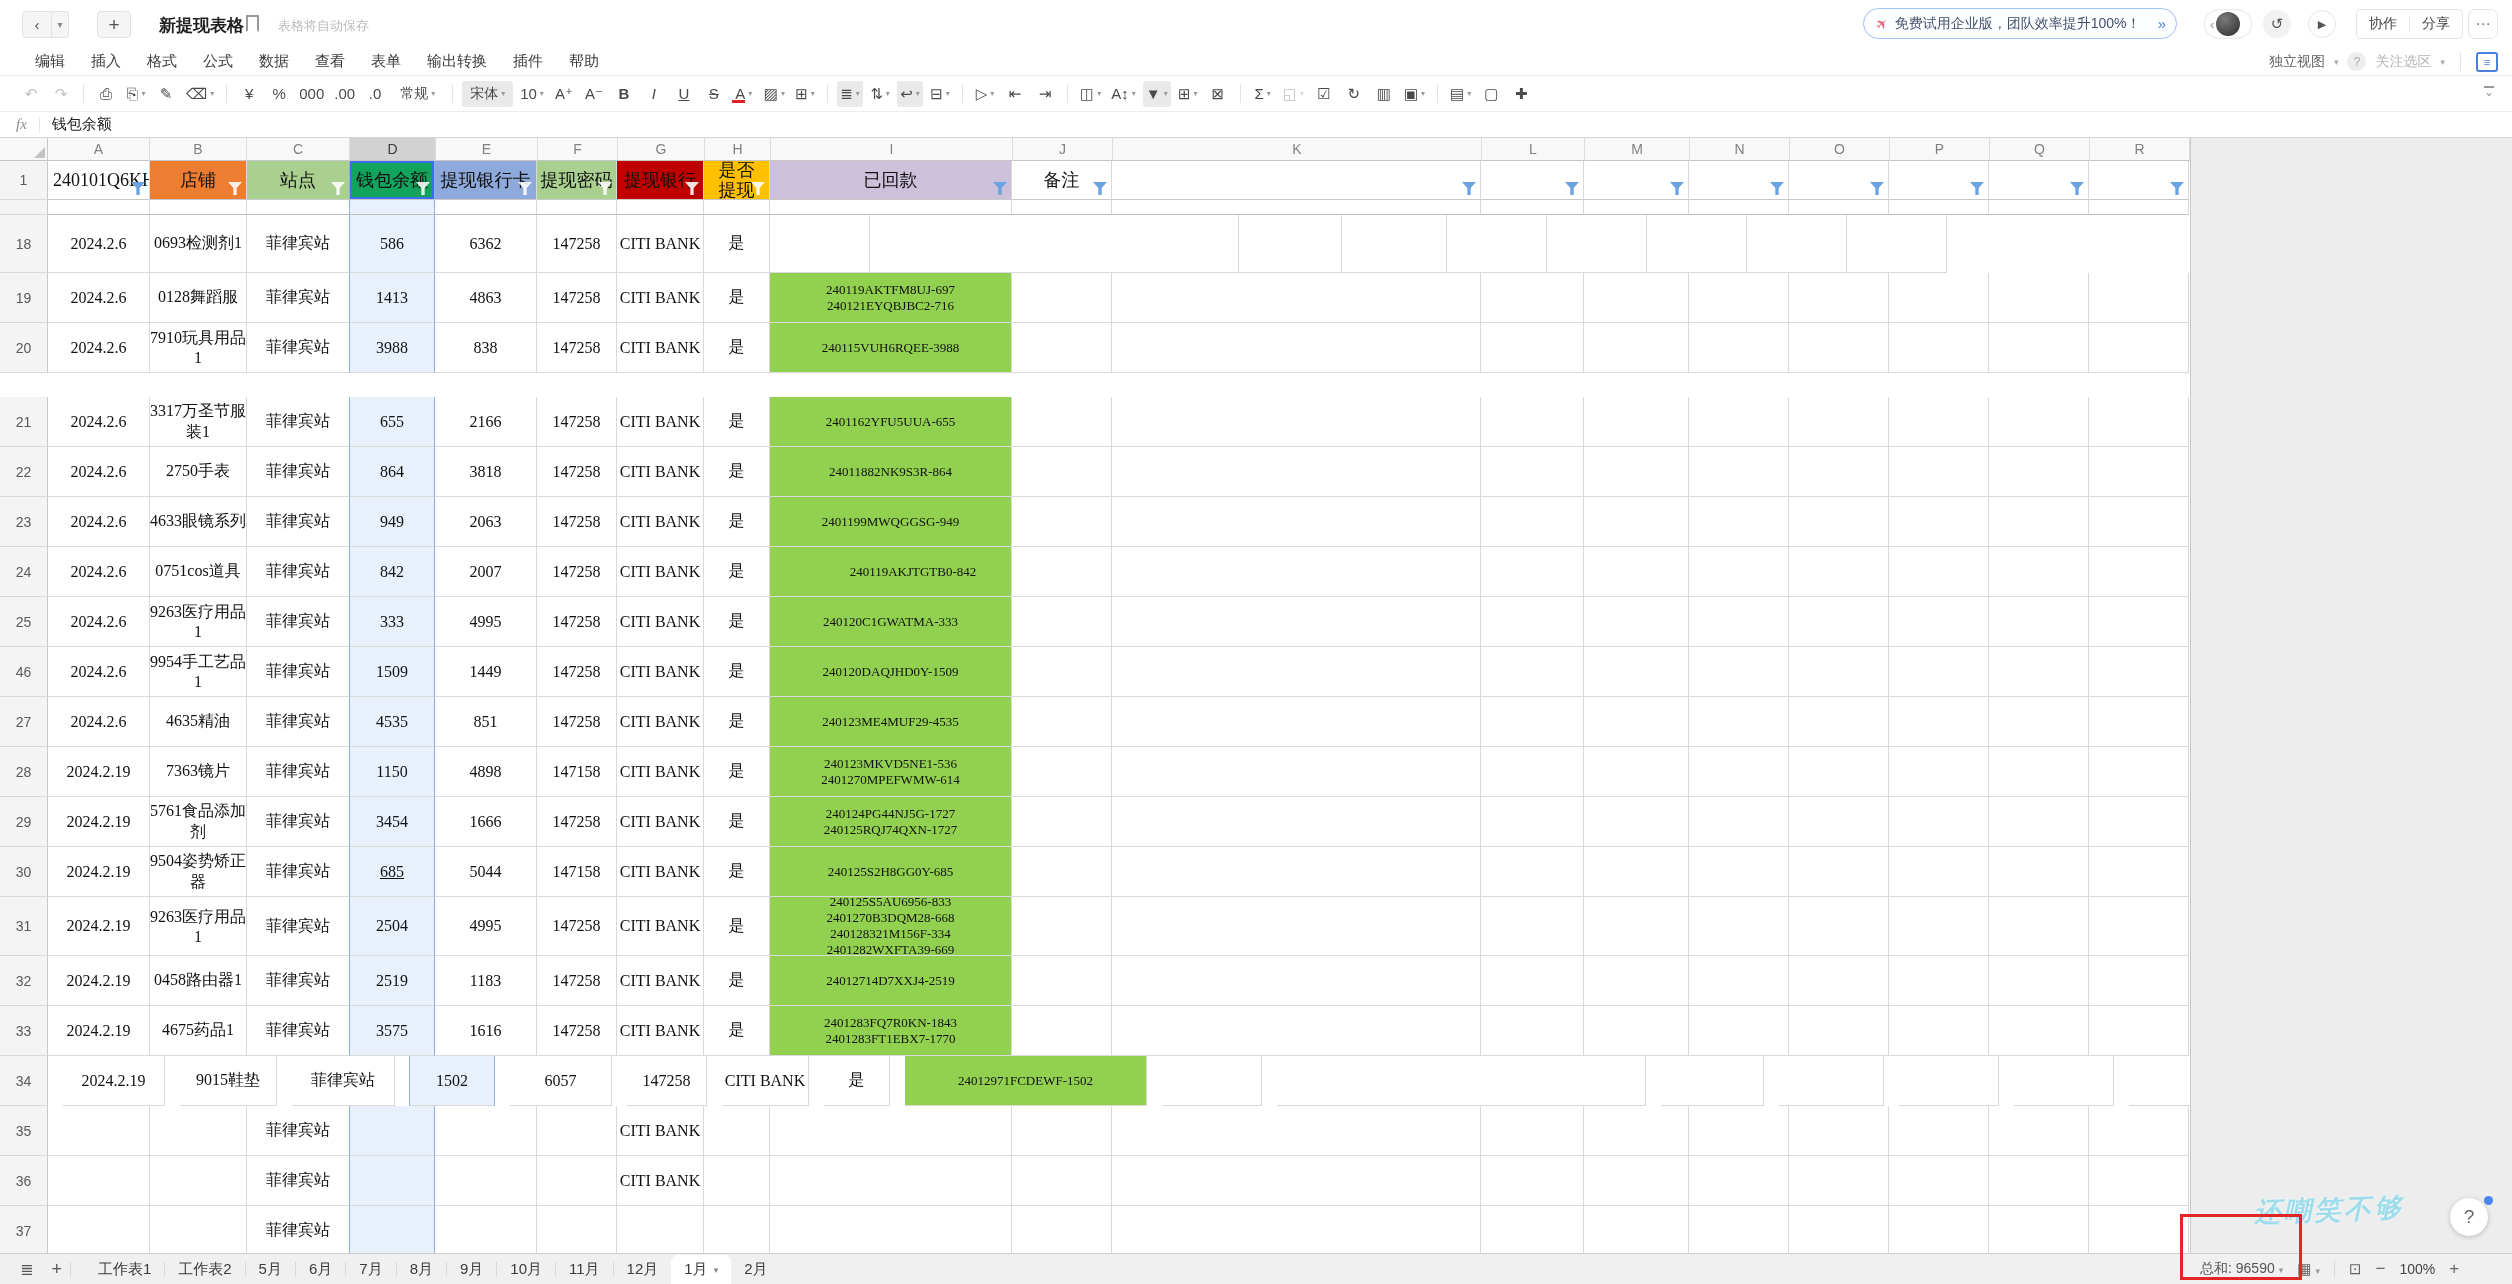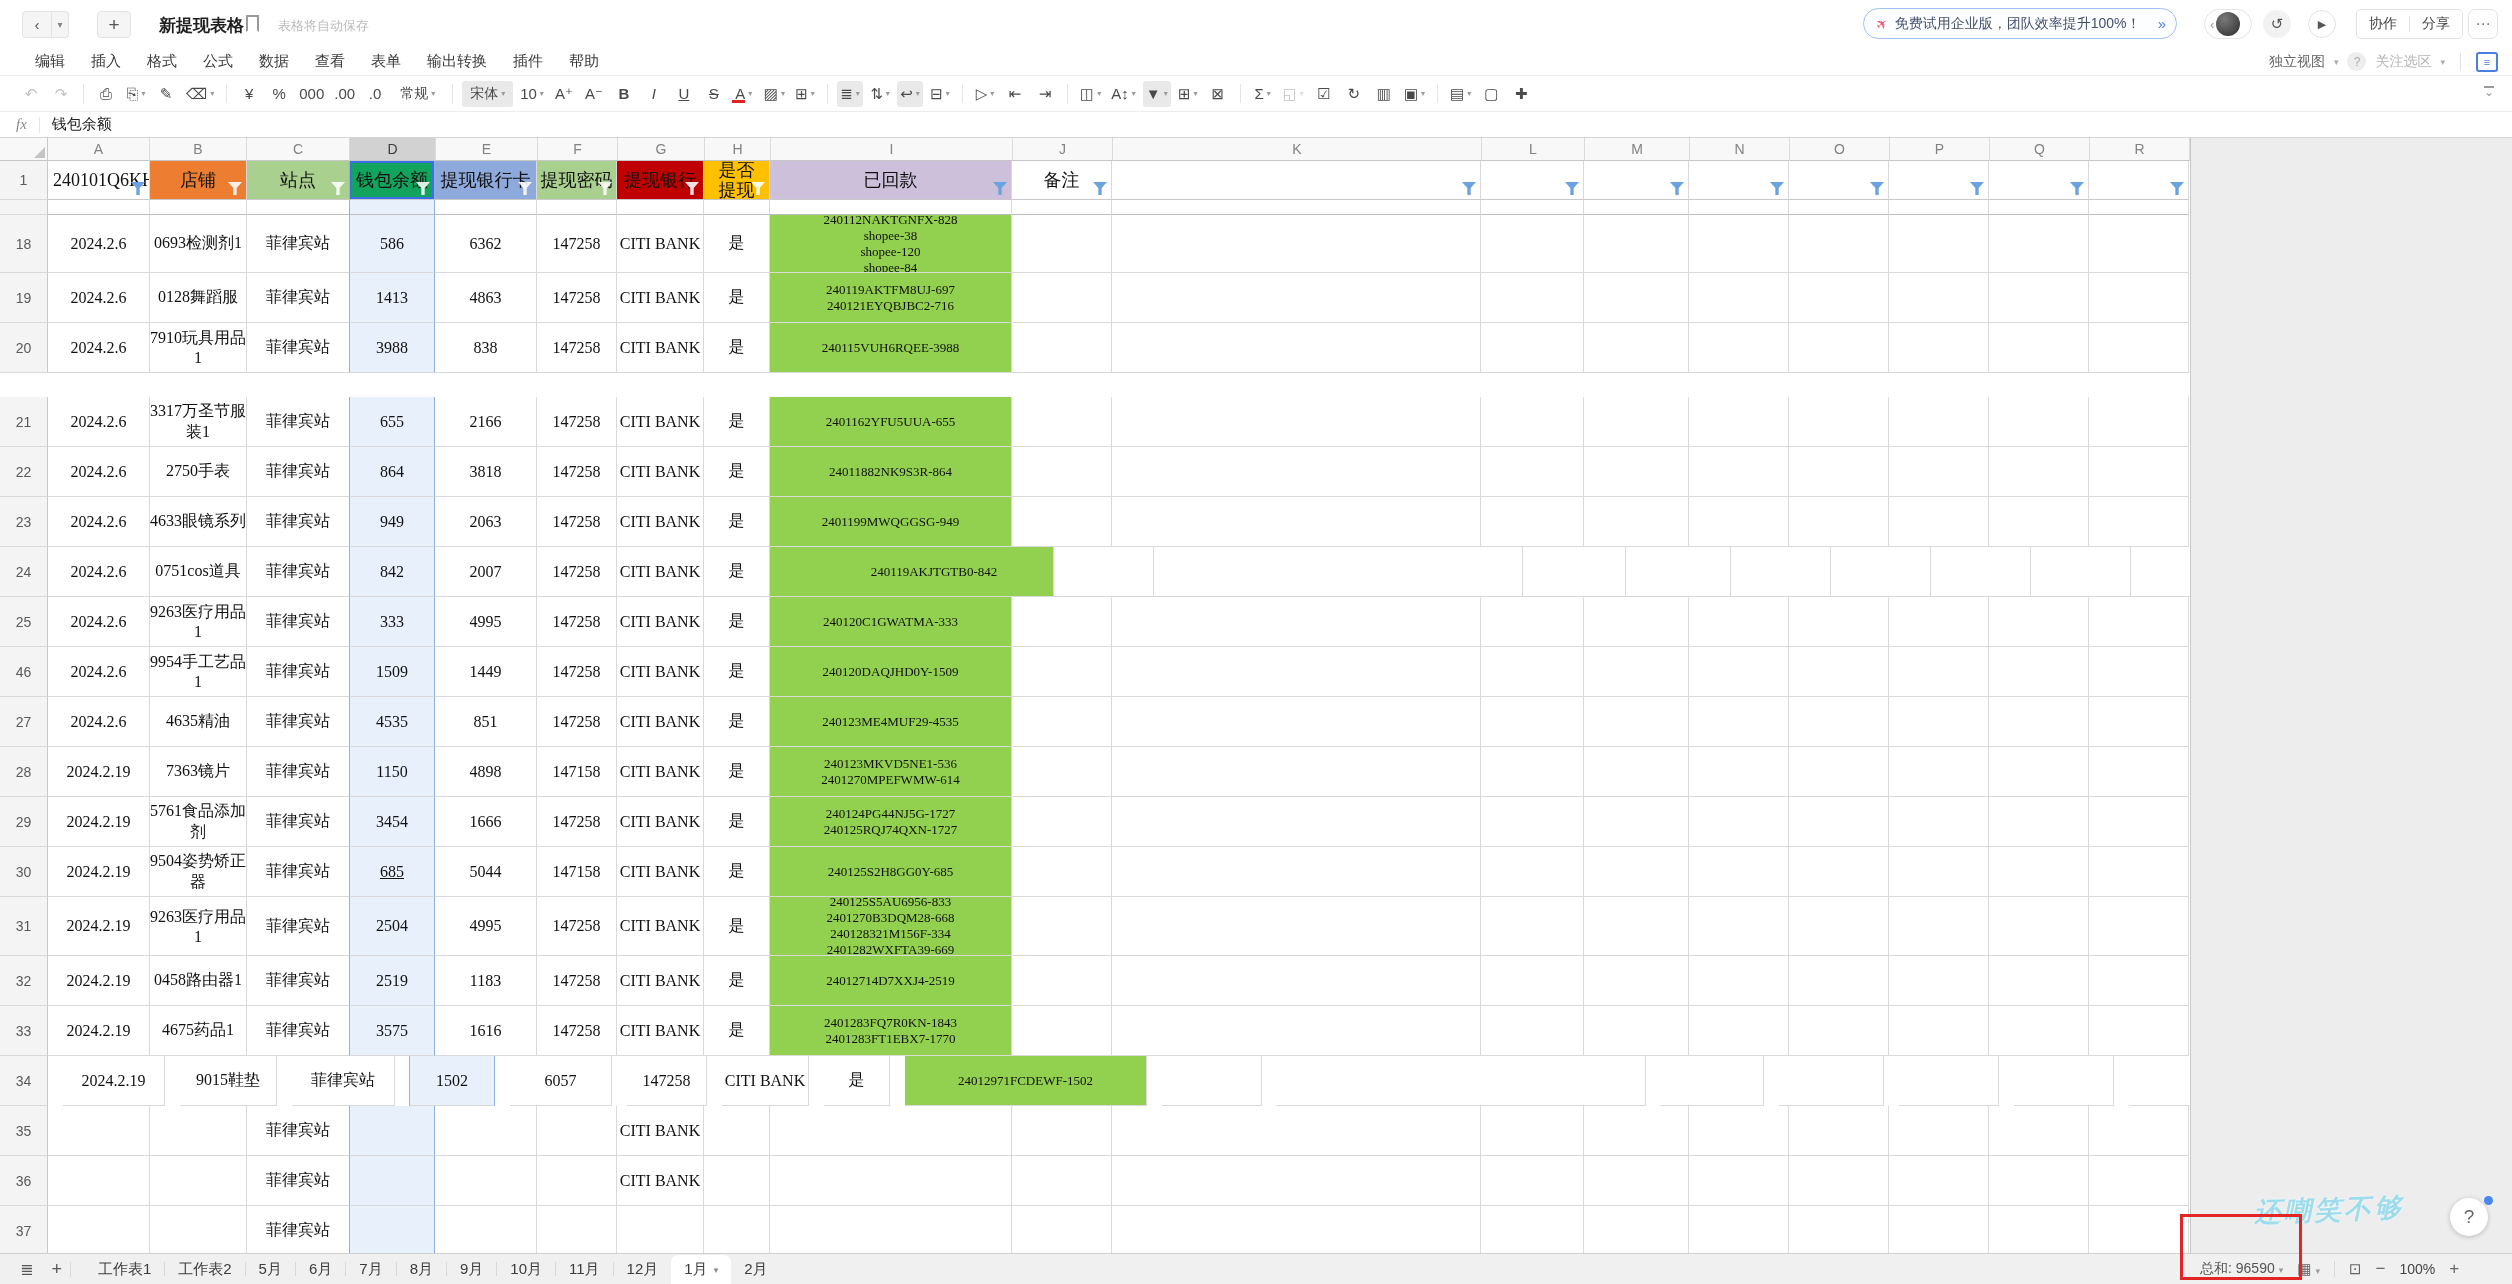--- a/index.html
+++ b/index.html
@@ -505,26 +505,20 @@
         <div class="grow" style="height: 58px;">
           <div class="rn">18</div>
           <div class="cell" style="width: 102px;">2024.2.6</div>
           <div class="cell" style="width: 97px;">0693检测剂1</div>
           <div class="cell" style="width: 103px;">菲律宾站</div>
           <div class="cell dcol" style="width: 86px;">586</div>
           <div class="cell" style="width: 102px;">6362</div>
           <div class="cell" style="width: 80px;">147258</div>
           <div class="cell" style="width: 87px;">CITI BANK</div>
           <div class="cell" style="width: 66px;">是</div>
-          <div class="cell gcell" style="width: 242px;">
-            <div>240112NAKTGNFX-828</div>
-            <div>shopee-38</div>
-            <div>shopee-120</div>
-            <div>shopee-84</div>
-          </div>
           <div class="cell" style="width: 100px;"></div>
           <div class="cell" style="width: 369px;"></div>
           <div class="cell" style="width: 103px;"></div>
           <div class="cell" style="width: 105px;"></div>
           <div class="cell" style="width: 100px;"></div>
           <div class="cell" style="width: 100px;"></div>
           <div class="cell" style="width: 100px;"></div>
           <div class="cell" style="width: 100px;"></div>
           <div class="cell" style="width: 100px;"></div>
         </div>
@@ -647,21 +641,21 @@
         <div class="grow" style="height: 50px;">
           <div class="rn">24</div>
           <div class="cell" style="width: 102px;">2024.2.6</div>
           <div class="cell" style="width: 97px;">0751cos道具</div>
           <div class="cell" style="width: 103px;">菲律宾站</div>
           <div class="cell dcol" style="width: 86px;">842</div>
           <div class="cell" style="width: 102px;">2007</div>
           <div class="cell" style="width: 80px;">147258</div>
           <div class="cell" style="width: 87px;">CITI BANK</div>
           <div class="cell" style="width: 66px;">是</div>
-          <div class="cell gcell" style="width: 284px; padding-left: 45px;">
+          <div class="cell gcell" style="width: 242px; padding-left: 45px;">
             <div>240119AKJTGTB0-842</div>
           </div>
           <div class="cell" style="width: 100px;"></div>
           <div class="cell" style="width: 369px;"></div>
           <div class="cell" style="width: 103px;"></div>
           <div class="cell" style="width: 105px;"></div>
           <div class="cell" style="width: 100px;"></div>
           <div class="cell" style="width: 100px;"></div>
           <div class="cell" style="width: 100px;"></div>
           <div class="cell" style="width: 100px;"></div>

